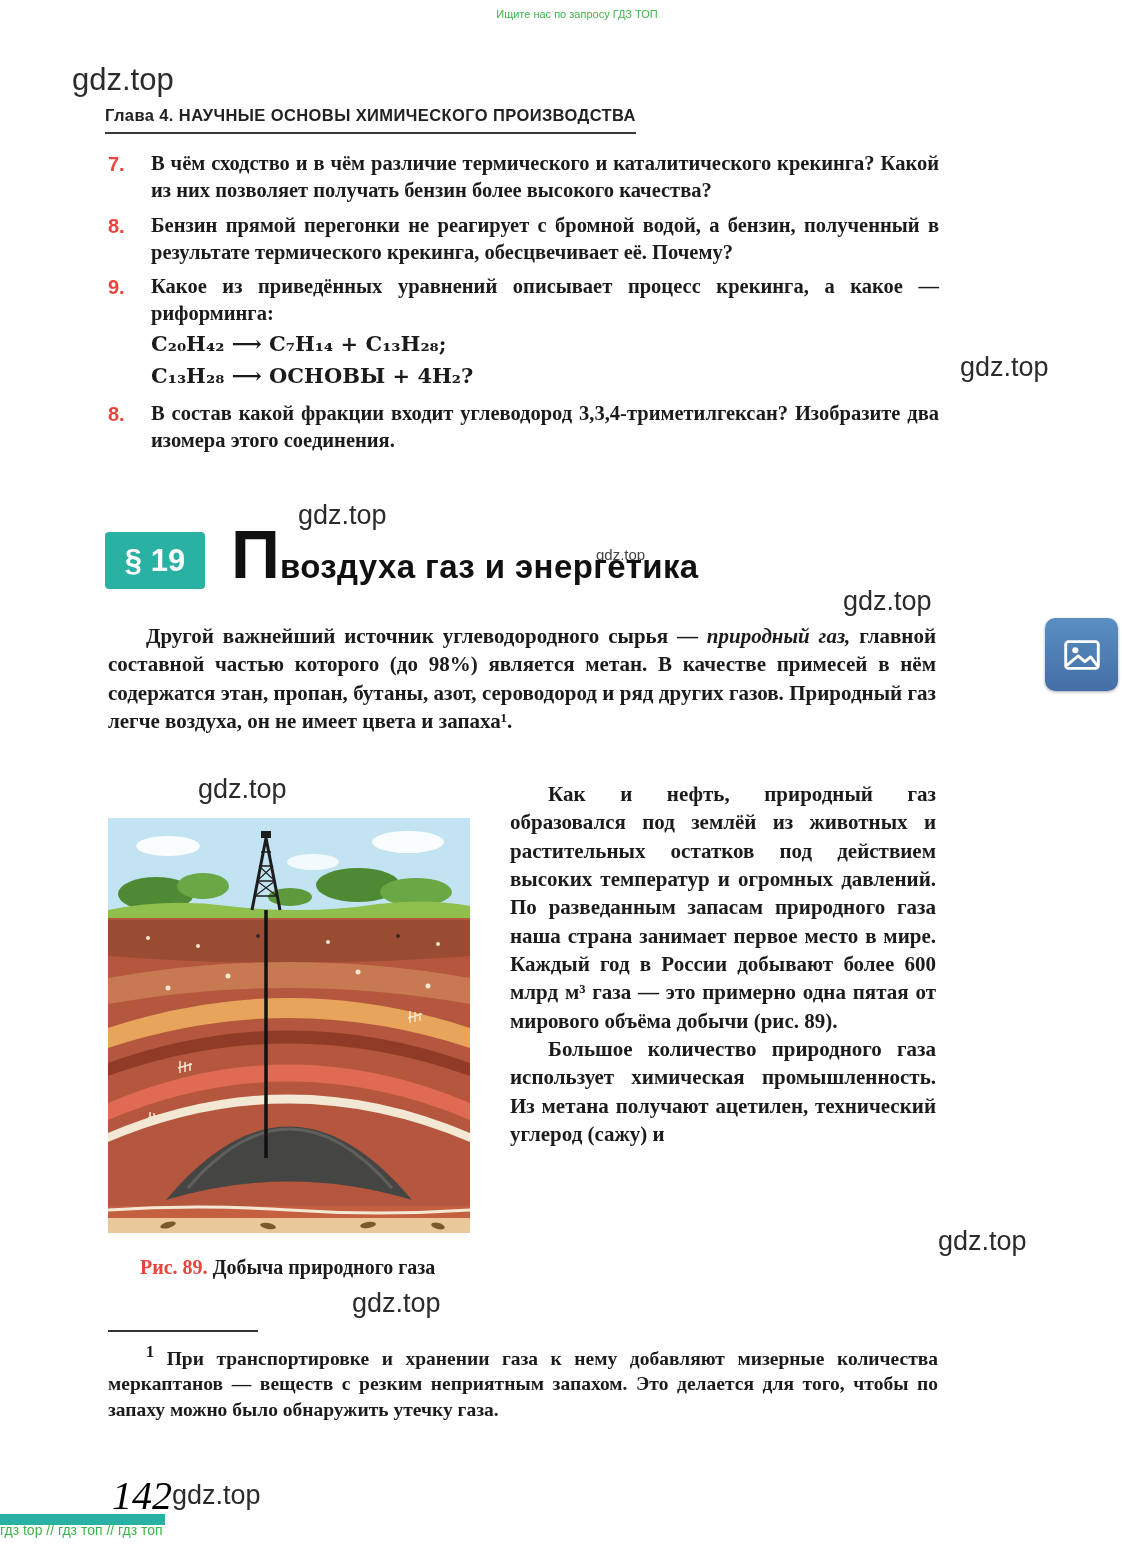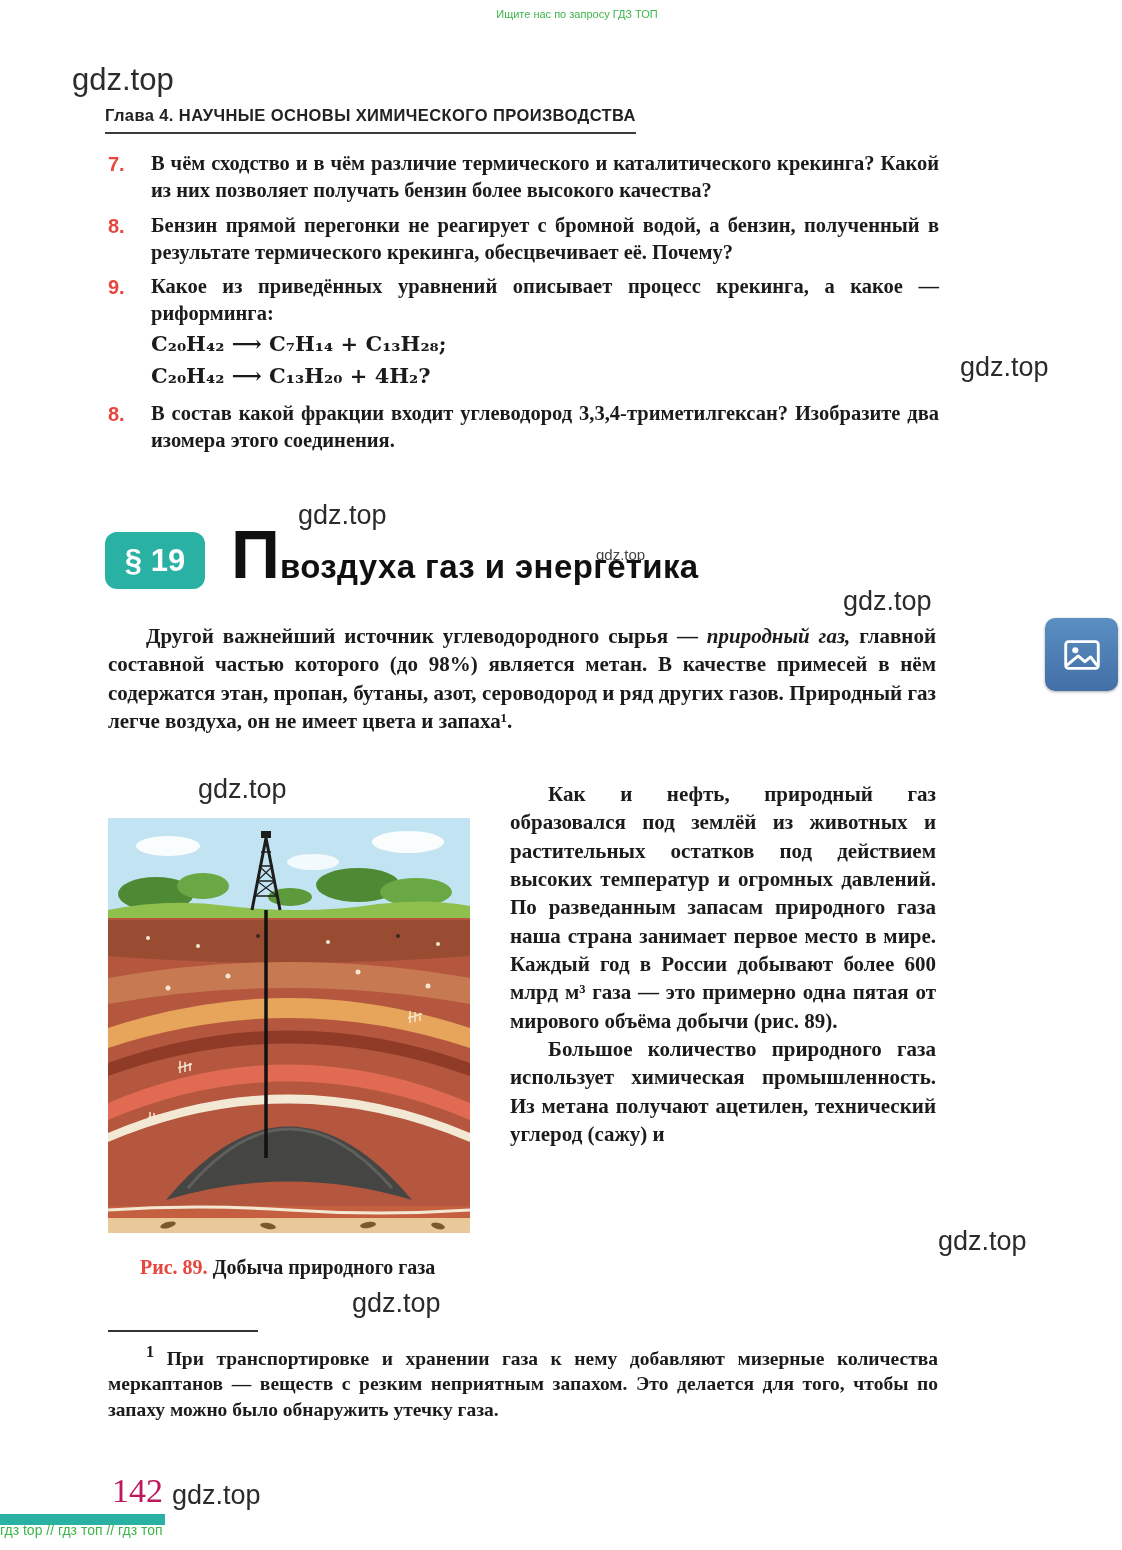--- a/index.html
+++ b/index.html
@@ -14,34 +14,34 @@
   .top-note{width:100%;text-align:center;color:#3db54a;font-family:"Liberation Sans",sans-serif;font-size:11px;padding-left:16px;}
   .chapter{
     font-family:"Liberation Sans",sans-serif;font-weight:bold;font-size:16.5px;
     letter-spacing:0.4px;color:#222;border-bottom:2px solid #3a3a3a;padding-bottom:7px;
   }
   .q{position:relative;padding-left:45px;font-weight:bold;font-size:20.5px;line-height:1.33;text-align:justify;margin-bottom:7px;}
   .qnum{position:absolute;left:2px;top:1px;color:#e8453c;font-family:"Liberation Sans",sans-serif;font-size:20px;font-weight:bold;}
   .eq{font-family:"DejaVu Serif","DejaVu Sans",serif;font-weight:bold;font-size:21px;line-height:1.55;text-align:left;}
   .section-row{display:flex;align-items:flex-start;}
   .badge{
-    width:100px;height:57px;background:#29b2a3;border-radius:12px;color:#fff;
+    width:100px;height:57px;background:#29b2a3;border-radius:4px;color:#fff;
     font-family:"Liberation Sans",sans-serif;font-weight:bold;font-size:31px;
     display:flex;align-items:center;justify-content:center;flex:0 0 auto;
   }
   .sec-title{margin-left:26px;font-family:"Liberation Sans",sans-serif;font-weight:bold;color:#101010;white-space:nowrap;margin-top:-8px;}
   .dropcap{font-size:68px;line-height:0.9;}
   .title-rest{font-size:33px;letter-spacing:0.4px;}
   .para{font-weight:bold;font-size:21px;line-height:1.35;text-align:justify;margin:0;}
   .indent{text-indent:38px;}
   .caption{font-weight:bold;font-size:20px;line-height:1.3;}
   .cap-label{color:#e8453c;}
   .footnote{font-weight:bold;font-size:19.5px;line-height:1.33;text-align:justify;}
   .fn-rule{width:150px;border-top:2px solid #333;height:0;}
-  .pagenum{font-size:34px;color:#be185d;}
+  .pagenum{font-style:italic;font-size:40px;color:#000000;}
   .teal-bar{background:#29b2a3;width:165px;height:11px;}
   .footer-links{width:100%;color:#3db54a;font-family:"Liberation Sans",sans-serif;font-size:14px;}
   .icon-btn{
     width:73px;height:73px;border-radius:10px;
     background:linear-gradient(#5a8fc2,#436fa6);
     display:flex;align-items:center;justify-content:center;
     box-shadow:0 1px 3px rgba(0,0,0,0.35);cursor:pointer;
   }
   .fig{width:362px;height:415px;display:block;}
 </style>
@@ -70,21 +70,21 @@
     <span>В чём сходство и в чём различие термического и каталитического крекинга? Какой из них позволяет получать бензин более высокого качества?</span>
   </div>
   <div class="q">
     <span class="qnum">8.</span>
     <span>Бензин прямой перегонки не реагирует с бромной водой, а бензин, полученный в результате термического крекинга, обесцвечивает её. Почему?</span>
   </div>
   <div class="q">
     <span class="qnum">9.</span>
     <span>Какое из приведённых уравнений описывает процесс крекинга, а какое — риформинга:</span>
     <div class="eq">C₂₀H₄₂ ⟶ C₇H₁₄ + C₁₃H₂₈;</div>
-    <div class="eq">C₂₀H₄₂ ⟶ C₁₃H₂₀ + 4H₂?</div>
+    <div class="eq">C₁₃H₂₈ ⟶ ОСНОВЫ + 4H₂?</div>
   </div>
   <div class="q">
     <span class="qnum">8.</span>
     <span>В состав какой фракции входит углеводород 3,3,4-триметилгексан? Изобразите два изомера этого соединения.</span>
   </div>
 </div>
 
 <div class="abs section-row" style="left:105px;top:532px;">
   <div class="badge">§ 19</div>
   <div class="sec-title">

